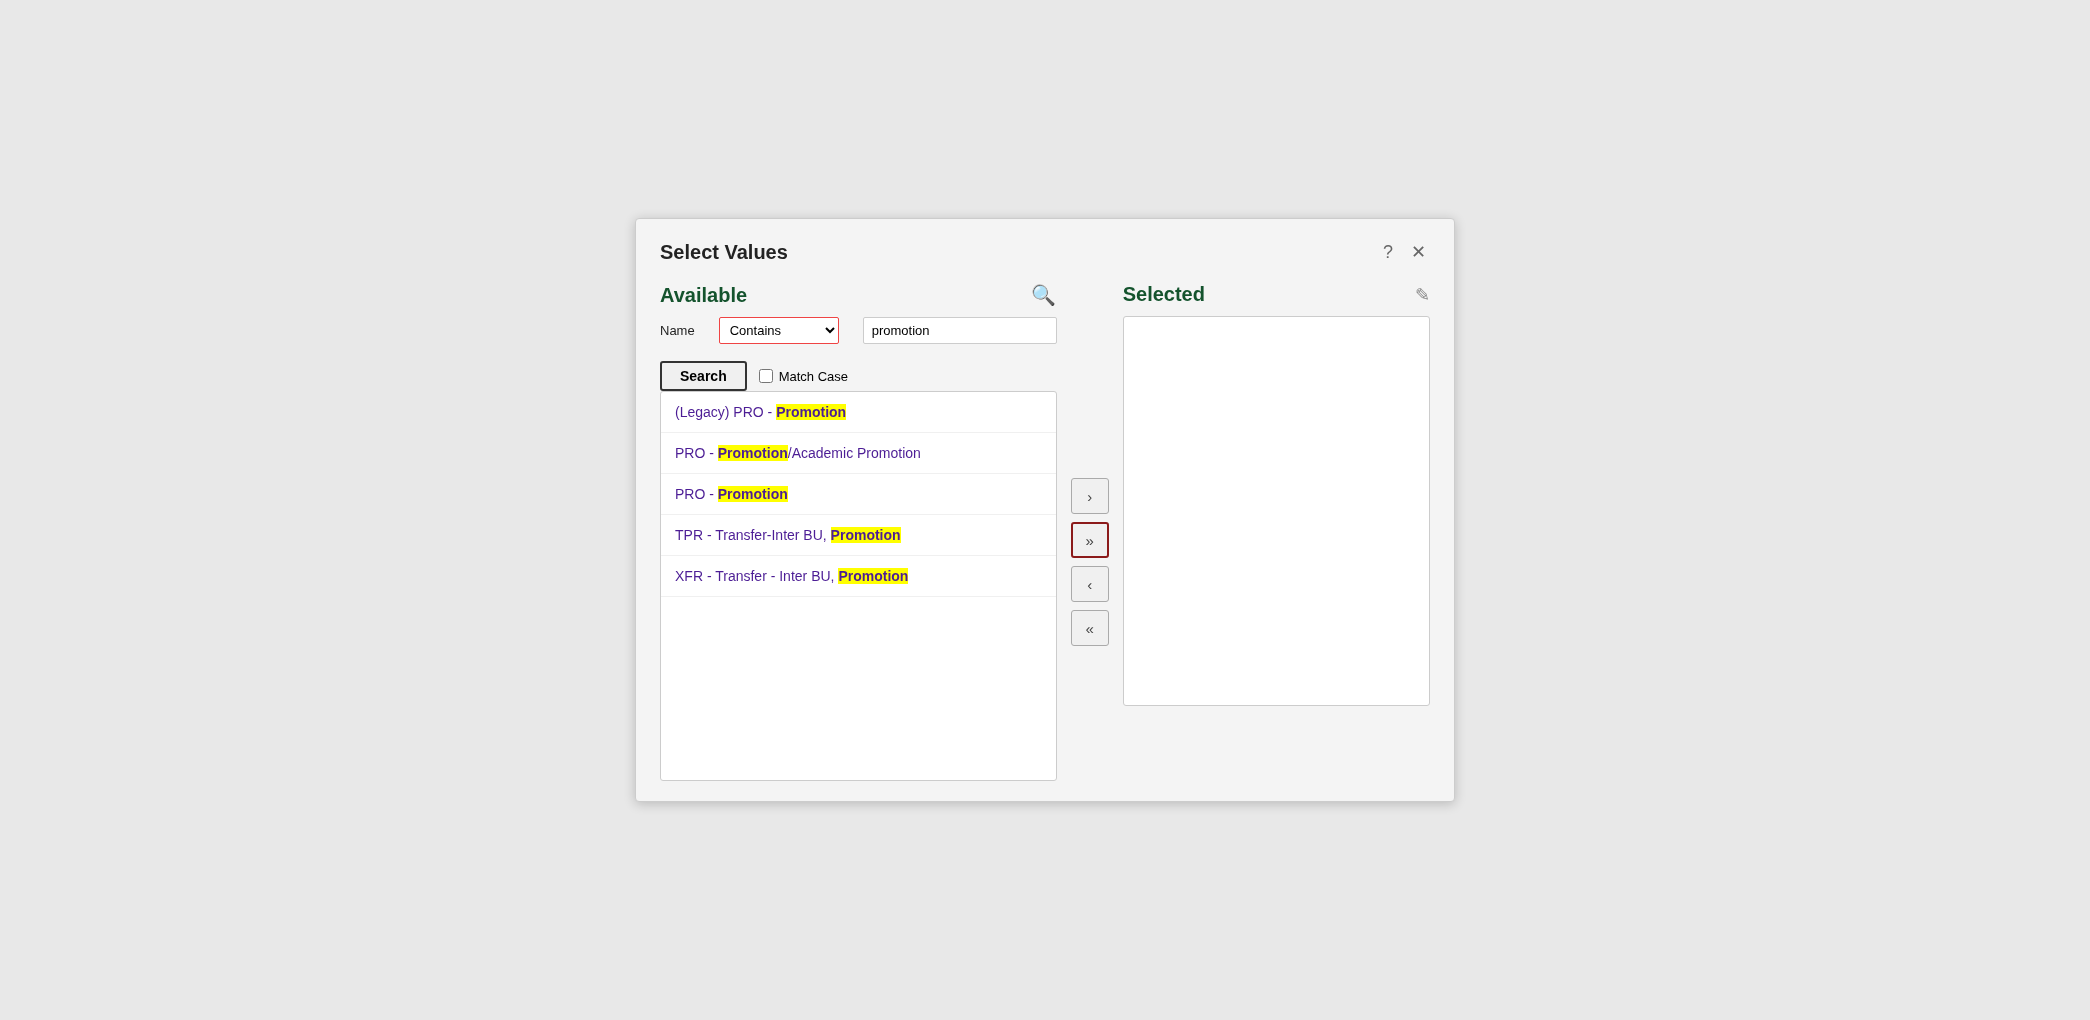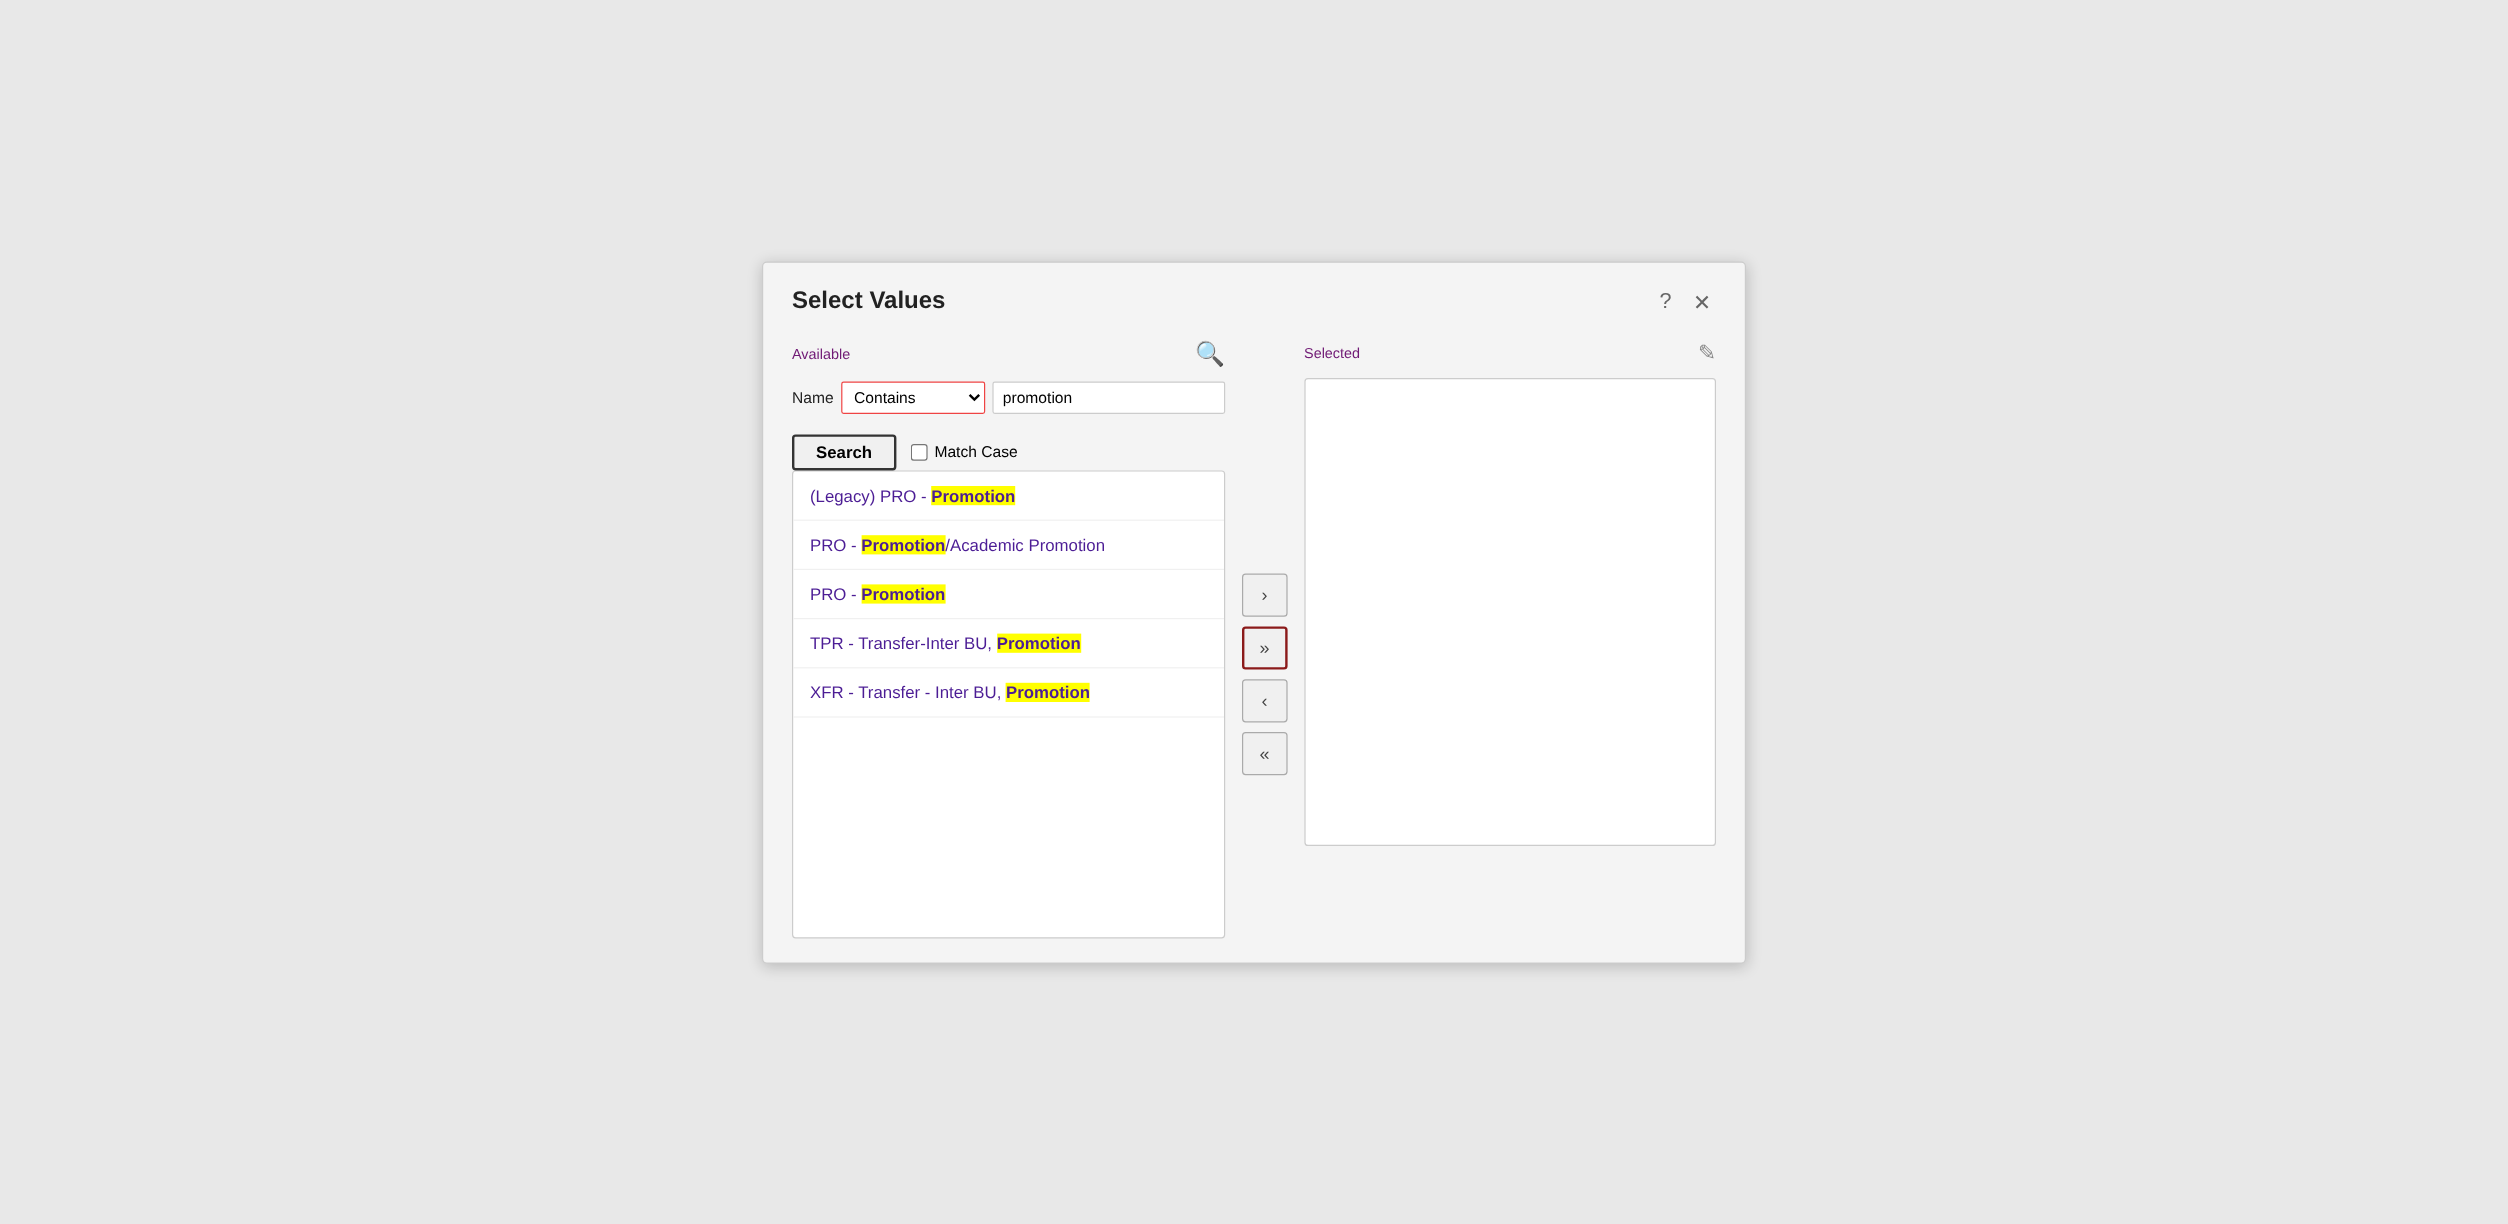--- a/index.html
+++ b/index.html
@@ -65,36 +65,36 @@
     .right-panel {
       flex: 1;
     }
     .panel-header {
       display: flex;
       align-items: center;
       justify-content: space-between;
       margin-bottom: 10px;
     }
     .panel-label {
-      font-size: 12px;
-      font-weight: normal;
-      color: #701a75;
+      font-size: 20px;
+      font-weight: bold;
+      color: #14532d;
     }
     .search-icon-blue {
       color: #4a90d9;
       font-size: 20px;
     }
     .pencil-icon {
       color: #888;
       font-size: 18px;
     }
     .filter-row {
       display: flex;
       align-items: center;
-      gap: 6px;
+      gap: 24px;
       margin-bottom: 17px;
     }
     .filter-label {
       font-size: 13px;
       color: #222;
       font-weight: normal;
       white-space: nowrap;
     }
     .filter-select {
       border: 1px solid #ef4444;

